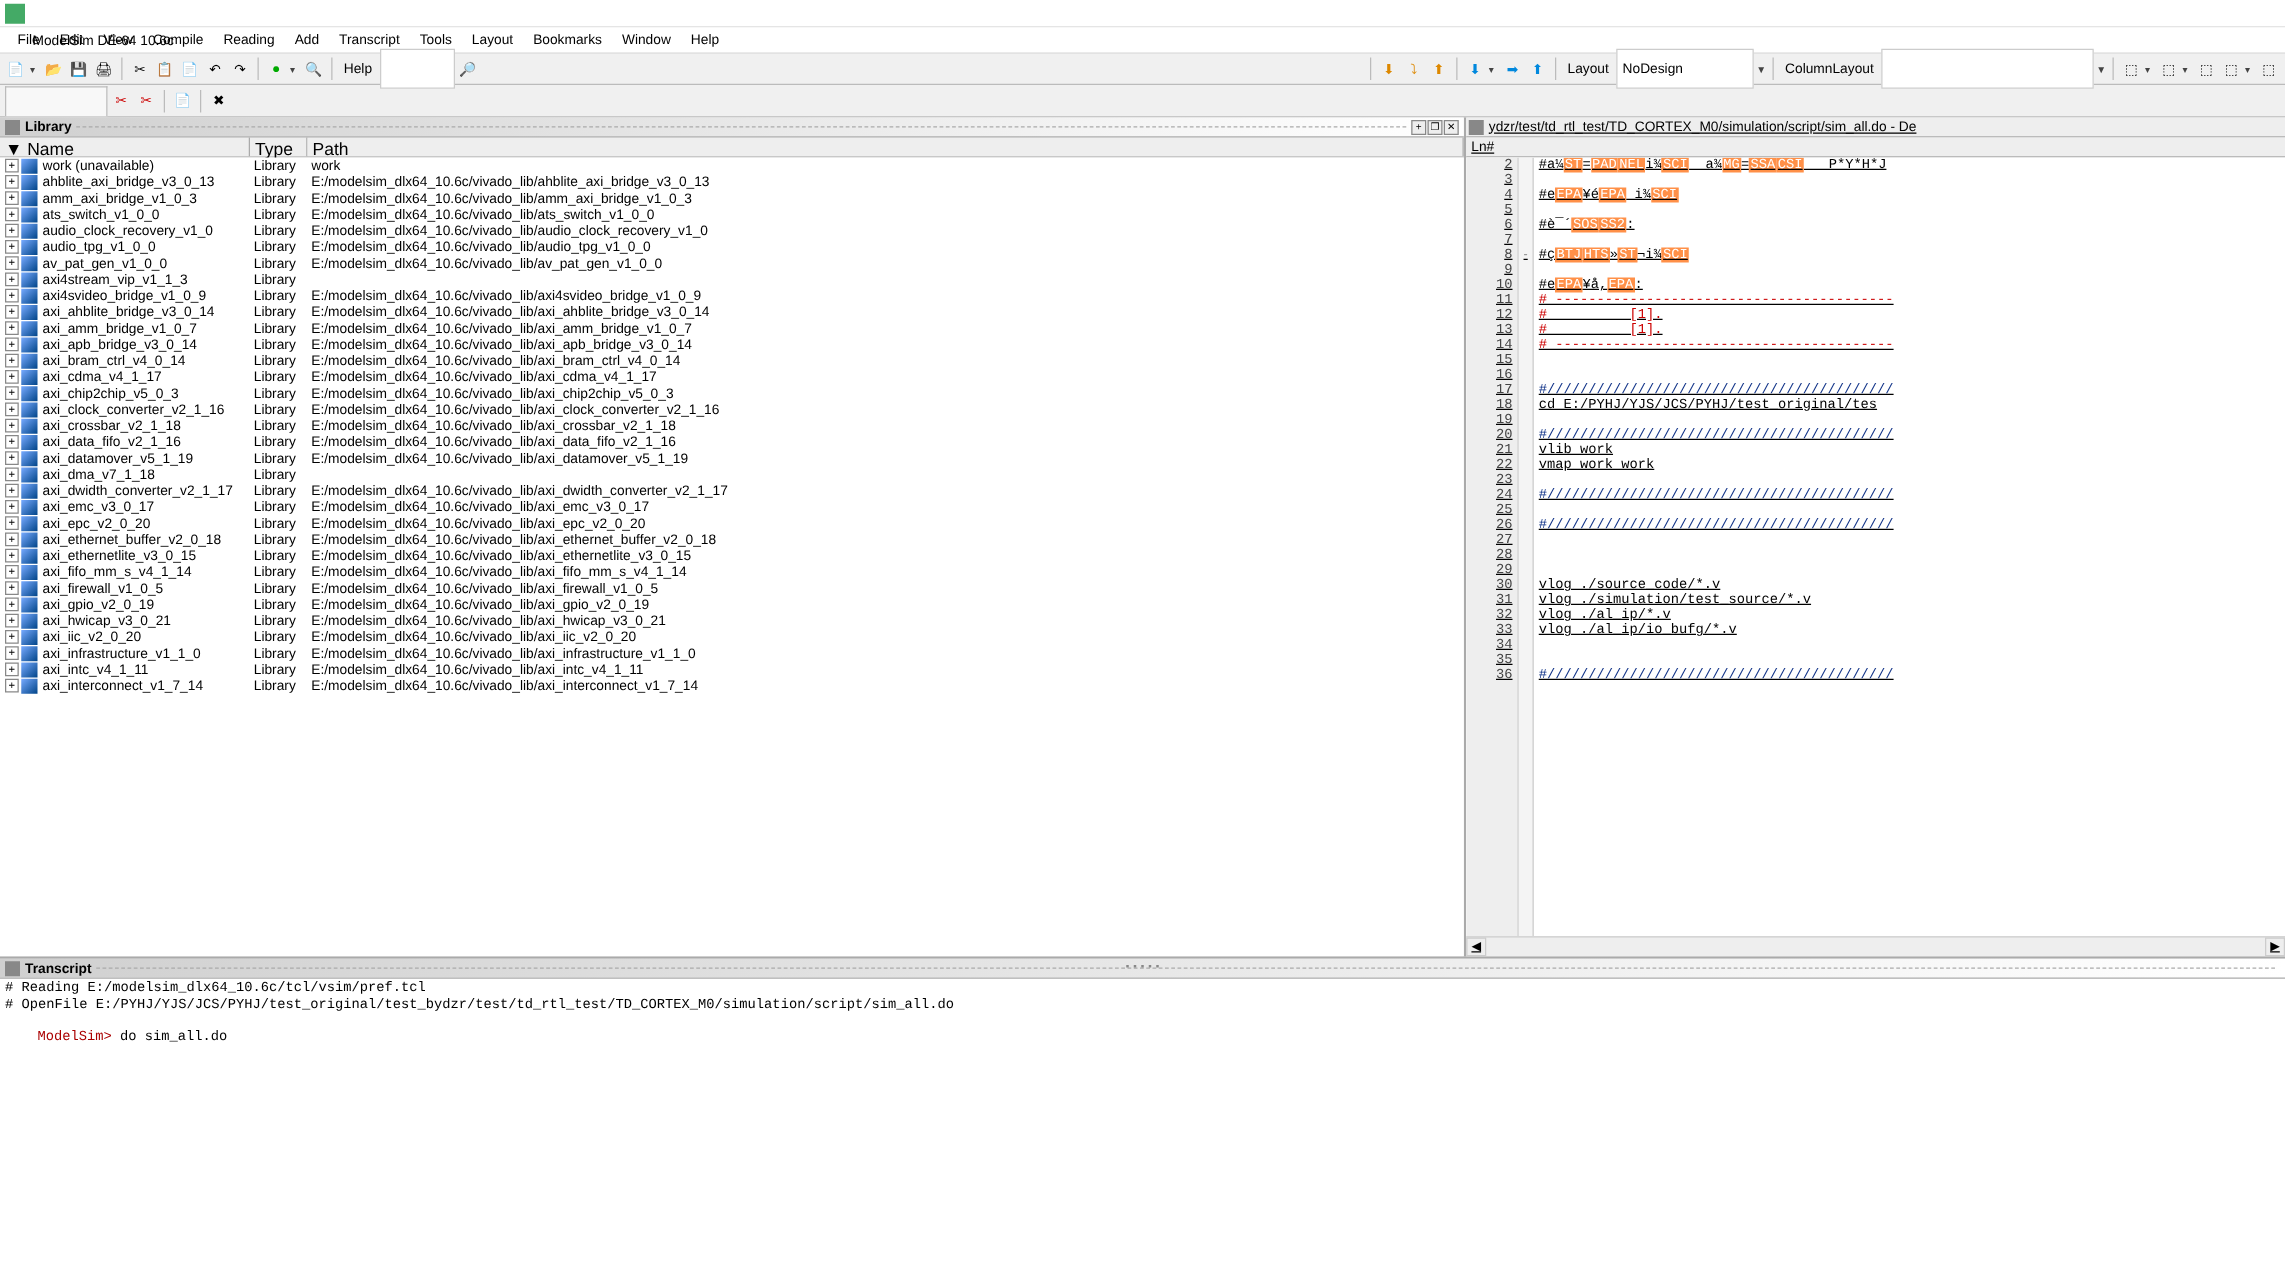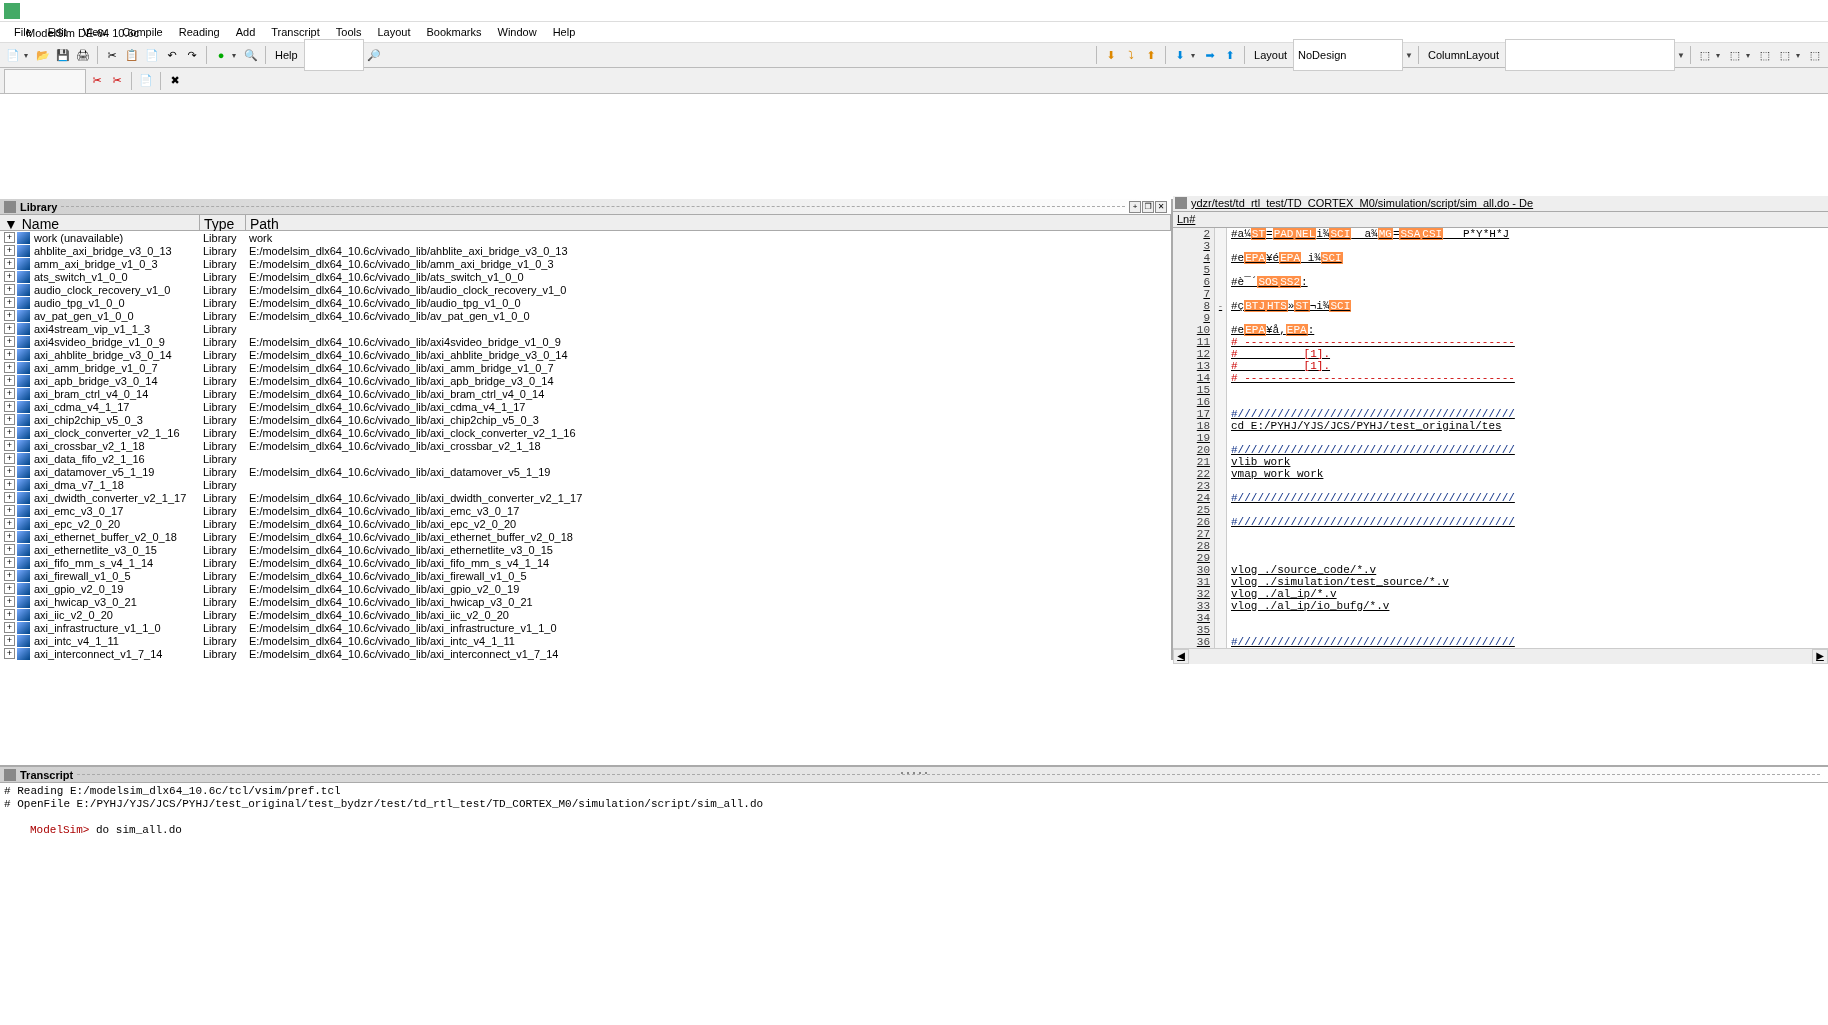--- a/index.html
+++ b/index.html
@@ -19,21 +19,21 @@
 .toolbar input { height: 32px; font-size: 11px; padding: 0 4px; border: 1px solid #ccc; width: 60px; }
 .toolbar .layout-select { width: 110px; }
 .toolbar .collayout-select { width: 170px; }
 .toolbar .spacer { flex: 1; }
 .toolbar .label { font-size: 11px; margin-right: 4px; margin-left: 4px; }
 
 .toolbar2 { height: 26px; background: #f0f0f0; border-bottom: 1px solid #bbb; display: flex; align-items: center; padding: 0 4px; gap: 2px; }
 .toolbar2 .tab { height: 24px; padding: 0 40px; border: 1px solid #bbb; border-bottom: none; background: #f8f8f8; display: flex; align-items: center; }
 .toolbar2 .tbtn { width: 18px; height: 18px; cursor: pointer; display: flex; align-items: center; justify-content: center; font-size: 11px; }
 
-.main-area { display: flex; height: calc(100vh - 22px - 20px - 26px - 26px - 260px); align-items: center; }
+.main-area { display: flex; height: calc(100vh - 22px - 20px - 26px - 26px - 260px); }
 
 .library-panel { flex: 1; display: flex; flex-direction: column; border-right: 2px solid #aaa; min-width: 0; }
 .panel-title { height: 16px; background: linear-gradient(to right, #d0d0d0, #fff); display: flex; align-items: center; padding: 0 4px; border-bottom: 1px solid #aaa; position: relative; }
 .panel-title .icon { width: 12px; height: 12px; background: #888; margin-right: 4px; }
 .panel-title .txt { font-size: 11px; font-weight: bold; }
 .panel-title-line { flex: 1; border-bottom: 1px dashed #aaa; margin: 0 4px; }
 .panel-title .winbtns { display: flex; gap: 1px; margin-left: auto; }
 .panel-title .winbtn { width: 12px; height: 12px; border: 1px solid #888; font-size: 8px; line-height: 10px; text-align: center; cursor: pointer; background: #eee; }
 
 .lib-header { height: 16px; background: #eee; display: flex; border-bottom: 1px solid #aaa; }
@@ -292,20 +292,21 @@
           <span class="libicon"></span>
           <span class="name">axi_crossbar_v2_1_18</span>
           <span class="type">Library</span>
           <span class="path">E:/modelsim_dlx64_10.6c/vivado_lib/axi_crossbar_v2_1_18</span>
         </div>
         <div class="lib-row">
           <span class="expand">+</span>
           <span class="libicon"></span>
           <span class="name">axi_data_fifo_v2_1_16</span>
           <span class="type">Library</span>
+          <span class="path">E:/modelsim_dlx64_10.6c/vivado_lib/axi_data_fifo_v2_1_16</span>
         </div>
         <div class="lib-row">
           <span class="expand">+</span>
           <span class="libicon"></span>
           <span class="name">axi_datamover_v5_1_19</span>
           <span class="type">Library</span>
           <span class="path">E:/modelsim_dlx64_10.6c/vivado_lib/axi_datamover_v5_1_19</span>
         </div>
         <div class="lib-row">
           <span class="expand">+</span>

